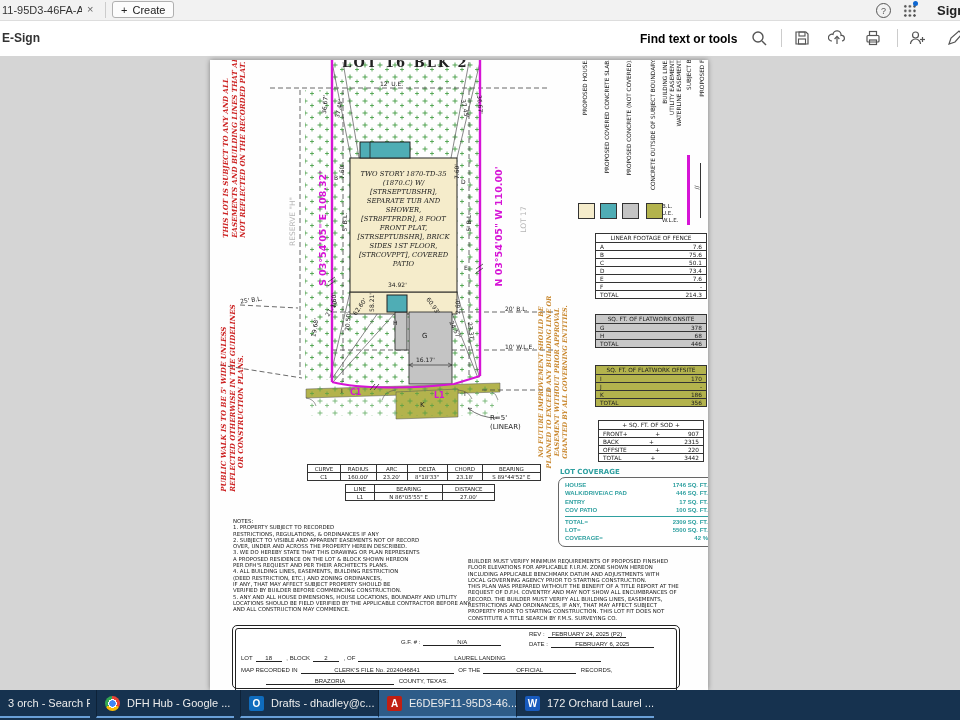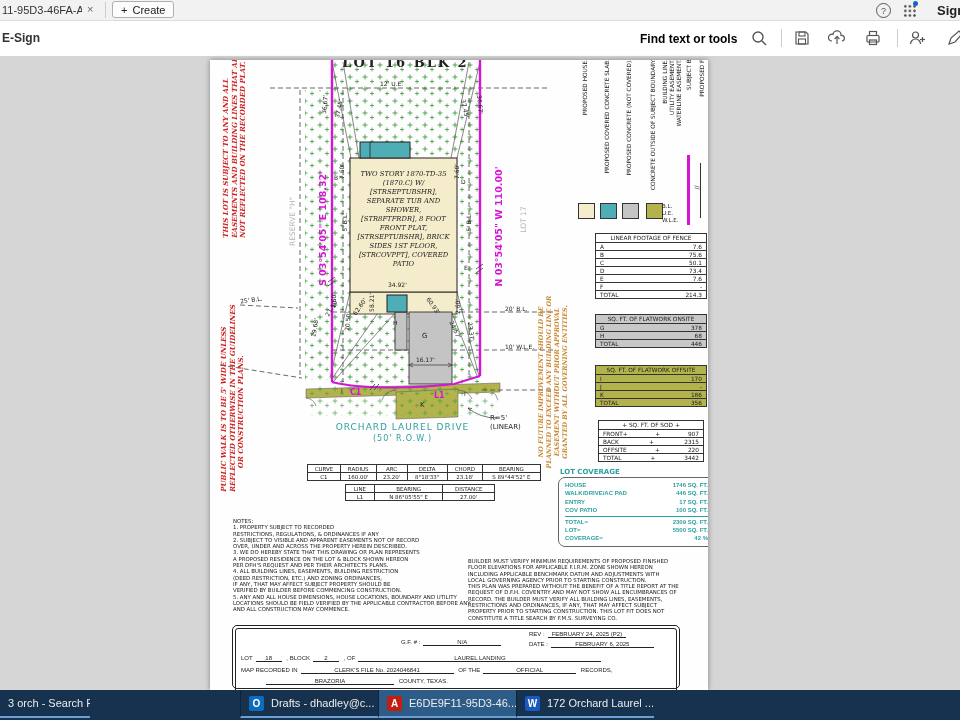--- a/index.html
+++ b/index.html
@@ -276,24 +276,20 @@
   <div class="pl dim" style="left:183px;top:259px">H</div>
   <div class="pl dim" style="left:210px;top:341px;font-size:7px">K</div>
   <div class="pl dim" style="left:131px;top:327px">I</div>
   <div class="pl dim" style="left:254px;top:330px">I</div>
   <div class="pl mag" style="left:140px;top:328px;font-size:8px">C1</div>
   <div class="pl mag" style="left:224px;top:331px;font-size:8px">L1</div>
   <div class="pl" style="left:280px;top:354px;font-size:7px;line-height:8.5px">
     <div>R=5'</div>
         <div>(LINEAR)</div>
   </div>
-  <div class="pl teal" style="left:115px;top:362px;width:155px;text-align:center;font-size:9px;letter-spacing:1px;line-height:11px">
-    <div>ORCHARD LAUREL DRIVE</div>
-    <div style="font-size:8px">(50'  R.O.W.)</div>
-  </div>
 
   <div class="sw" style="left:368px;top:143px;background:#f5eccb"></div>
   <div class="sw" style="left:390px;top:143px;background:#4fadb5"></div>
   <div class="sw" style="left:412px;top:143px;background:#c4c4c4"></div>
   <div class="sw" style="left:436px;top:143px;background:#b3b34d"></div>
   <div class="pl rot vlab" style="left:305px;top:66px;width:140px">PROPOSED HOUSE.</div>
   <div class="pl rot vlab" style="left:327px;top:66px;width:140px">PROPOSED COVERED CONCRETE SLAB.</div>
   <div class="pl rot vlab" style="left:349px;top:66px;width:140px">PROPOSED CONCRETE (NOT COVERED).</div>
   <div class="pl rot vlab" style="left:373px;top:66px;width:140px">CONCRETE OUTSIDE OF SUBJECT BOUNDARY.</div>
   <div class="pl rot vlab" style="left:385px;top:66px;width:140px">BUILDING LINE.</div>
@@ -518,20 +514,24 @@
       <span>COUNTY, TEXAS.</span></div>
   </div>
 
 </div>
 </div>
 
 <div id="taskbar">
   <div class="titem" style="left:0;width:90px;border-left:none">
     <span>3 orch - Search R...</span>
     </div>
+  <div class="titem" style="left:96px;width:138px">
+    <span class="appic ic-chrome"></span>
+    <span>DFH Hub - Google ...</span>
+    </div>
   <div class="titem" style="left:240px;width:138px">
     <span class="appic ic-outlook">O</span>
     <span>Drafts - dhadley@c...</span>
     </div>
   <div class="titem active" style="left:378px;width:138px">
     <span class="appic ic-acrobat">A</span>
     <span>E6DE9F11-95D3-46...</span>
     </div>
   <div class="titem" style="left:516px;width:138px">
     <span class="appic ic-word">W</span>

